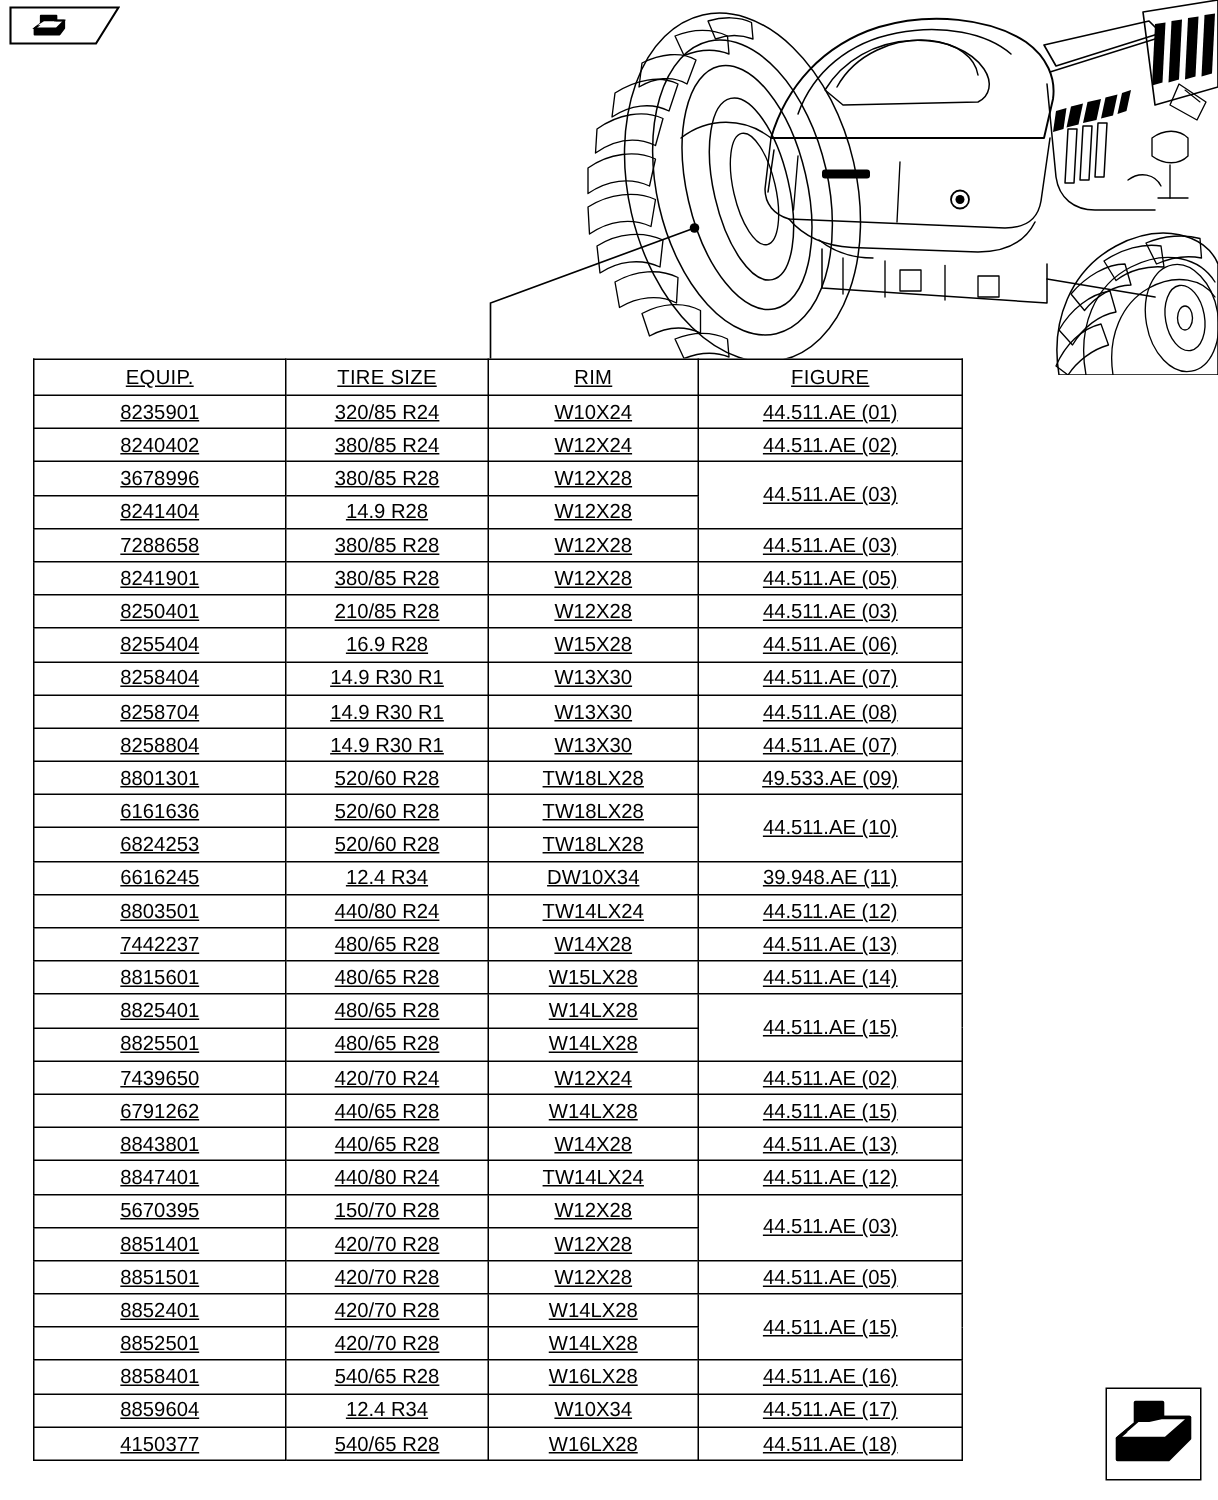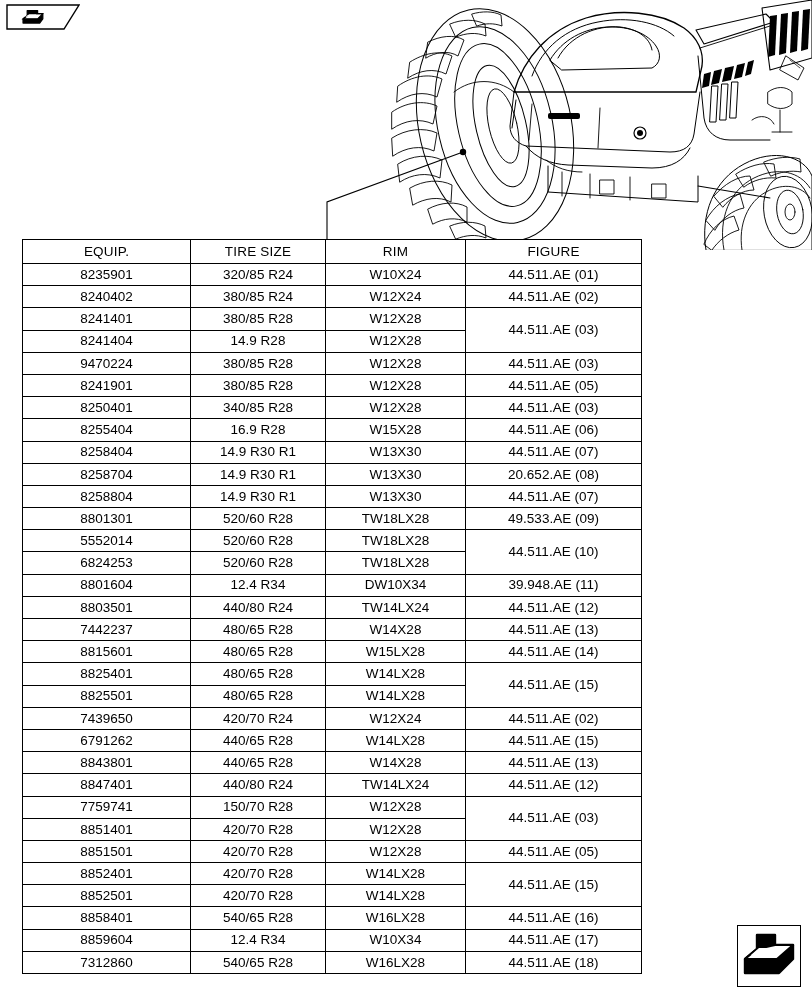--- a/index.html
+++ b/index.html
@@ -53,20 +53,21 @@
     position: absolute;
     left: 22px;
     top: 239px;
     width: 619px;
   }
   table.parts {
     border-collapse: collapse;
     width: 619px;
     table-layout: fixed;
     background: #fff;
+    text-decoration: underline;
   }
   table.parts col.c-equip  { width: 168px; }
   table.parts col.c-tire   { width: 135px; }
   table.parts col.c-rim    { width: 140px; }
   table.parts col.c-figure { width: 176px; }
 
   table.parts th,
   table.parts td {
     border: 1px solid #000;
     text-align: center;
@@ -265,91 +266,91 @@
           <td>W10X24</td>
           <td>44.511.AE (01)</td>
         </tr>
         <tr>
           <td>8240402</td>
           <td>380/85 R24</td>
           <td>W12X24</td>
           <td>44.511.AE (02)</td>
         </tr>
         <tr>
-          <td>8241401</td>
+          <td>3678996</td>
           <td>380/85 R28</td>
           <td>W12X28</td>
           <td rowspan="2">44.511.AE (03)</td>
         </tr>
         <tr>
           <td>8241404</td>
           <td>14.9 R28</td>
           <td>W12X28</td>
         </tr>
         <tr>
-          <td>9470224</td>
+          <td>7288658</td>
           <td>380/85 R28</td>
           <td>W12X28</td>
           <td>44.511.AE (03)</td>
         </tr>
         <tr>
           <td>8241901</td>
           <td>380/85 R28</td>
           <td>W12X28</td>
           <td>44.511.AE (05)</td>
         </tr>
         <tr>
           <td>8250401</td>
-          <td>340/85 R28</td>
+          <td>210/85 R28</td>
           <td>W12X28</td>
           <td>44.511.AE (03)</td>
         </tr>
         <tr>
           <td>8255404</td>
           <td>16.9 R28</td>
           <td>W15X28</td>
           <td>44.511.AE (06)</td>
         </tr>
         <tr>
           <td>8258404</td>
           <td>14.9 R30 R1</td>
           <td>W13X30</td>
           <td>44.511.AE (07)</td>
         </tr>
         <tr>
           <td>8258704</td>
           <td>14.9 R30 R1</td>
           <td>W13X30</td>
-          <td>20.652.AE (08)</td>
+          <td>44.511.AE (08)</td>
         </tr>
         <tr>
           <td>8258804</td>
           <td>14.9 R30 R1</td>
           <td>W13X30</td>
           <td>44.511.AE (07)</td>
         </tr>
         <tr>
           <td>8801301</td>
           <td>520/60 R28</td>
           <td>TW18LX28</td>
           <td>49.533.AE (09)</td>
         </tr>
         <tr>
-          <td>5552014</td>
+          <td>6161636</td>
           <td>520/60 R28</td>
           <td>TW18LX28</td>
           <td rowspan="2">44.511.AE (10)</td>
         </tr>
         <tr>
           <td>6824253</td>
           <td>520/60 R28</td>
           <td>TW18LX28</td>
         </tr>
         <tr>
-          <td>8801604</td>
+          <td>6616245</td>
           <td>12.4 R34</td>
           <td>DW10X34</td>
           <td>39.948.AE (11)</td>
         </tr>
         <tr>
           <td>8803501</td>
           <td>440/80 R24</td>
           <td>TW14LX24</td>
           <td>44.511.AE (12)</td>
         </tr>
@@ -394,21 +395,21 @@
           <td>W14X28</td>
           <td>44.511.AE (13)</td>
         </tr>
         <tr>
           <td>8847401</td>
           <td>440/80 R24</td>
           <td>TW14LX24</td>
           <td>44.511.AE (12)</td>
         </tr>
         <tr>
-          <td>7759741</td>
+          <td>5670395</td>
           <td>150/70 R28</td>
           <td>W12X28</td>
           <td rowspan="2">44.511.AE (03)</td>
         </tr>
         <tr>
           <td>8851401</td>
           <td>420/70 R28</td>
           <td>W12X28</td>
         </tr>
         <tr>
@@ -434,21 +435,21 @@
           <td>W16LX28</td>
           <td>44.511.AE (16)</td>
         </tr>
         <tr>
           <td>8859604</td>
           <td>12.4 R34</td>
           <td>W10X34</td>
           <td>44.511.AE (17)</td>
         </tr>
         <tr>
-          <td>7312860</td>
+          <td>4150377</td>
           <td>540/65 R28</td>
           <td>W16LX28</td>
           <td>44.511.AE (18)</td>
         </tr>
       </tbody>
   </table>
 </div>
 
 <div id="bottom-badge">
   <svg width="61" height="59" viewBox="0 0 61 59">

